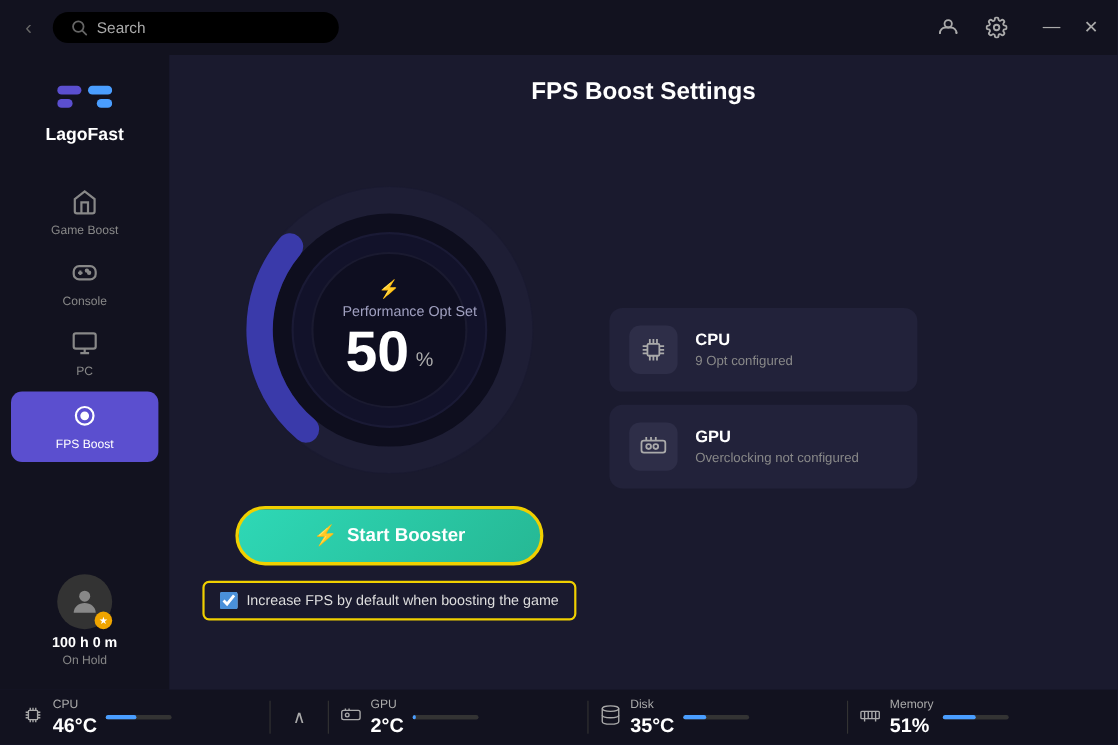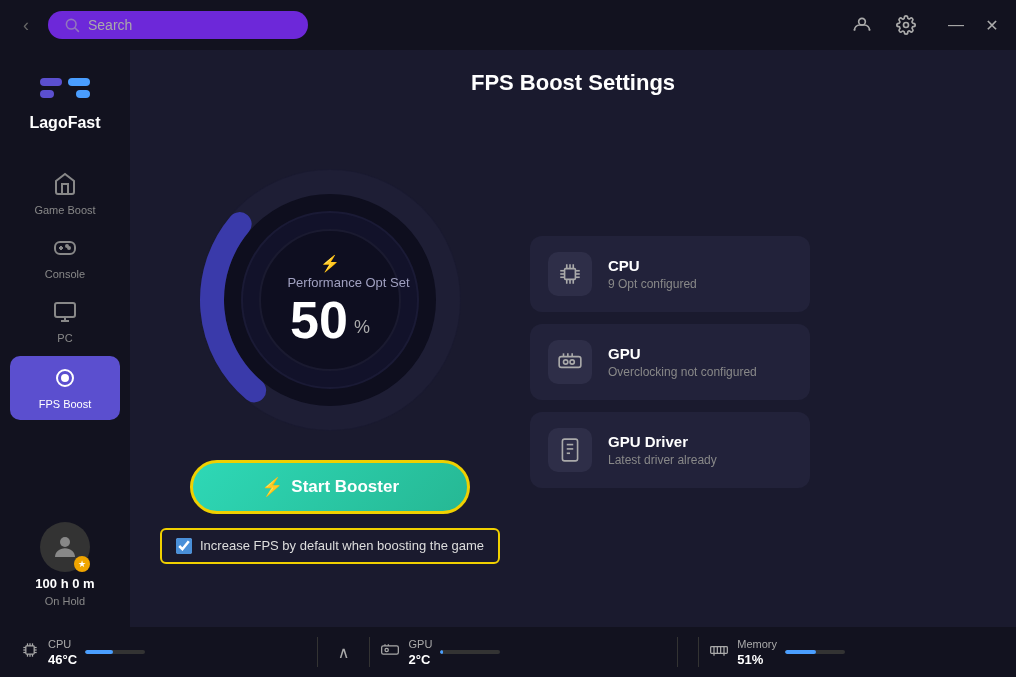--- a/index.html
+++ b/index.html
@@ -35,21 +35,21 @@
       width: 28px;
       height: 28px;
       display: flex;
       align-items: center;
       justify-content: center;
     }
     .search-box {
       display: flex;
       align-items: center;
       gap: 8px;
-      background: #6d28d9;
+      background: #000000;
       border-radius: 20px;
       padding: 6px 16px;
       width: 260px;
       color: #aaa;
       font-size: 14px;
     }
     .search-icon-svg {
       width: 16px;
       height: 16px;
       opacity: 0.6;
@@ -89,21 +89,21 @@
 
     
     .main-layout {
       display: flex;
       flex: 1;
       overflow: hidden;
     }
 
     
     .sidebar {
-      width: 130px;
+      width: 154px;
       background: #12121f;
       display: flex;
       flex-direction: column;
       align-items: center;
       padding-top: 10px;
       flex-shrink: 0;
     }
     .logo-area {
       display: flex;
       flex-direction: column;
@@ -376,21 +376,21 @@
       display: flex;
       flex-direction: column;
       gap: 2px;
     }
     .status-label {
       color: #aaa;
       font-size: 11px;
     }
     .status-value {
       color: #fff;
-      font-size: 13px;
+      font-size: 18px;
       font-weight: 600;
     }
     .status-bar-mini {
       width: 60px;
       height: 4px;
       background: #333;
       border-radius: 2px;
       overflow: hidden;
     }
     .status-bar-fill {
@@ -598,34 +598,20 @@
                 <line x1="10" y1="7" x2="10" y2="4"></line>
                 <line x1="14" y1="7" x2="14" y2="4"></line>
             </svg>
           </div>
           <div class="card-info">
             <span class="card-title">GPU</span>
             <span class="card-subtitle">Overclocking not configured</span>
           </div>
         </div>
 
-        <div class="info-card">
-          <div class="card-icon">
-            <svg width="26" height="26" viewBox="0 0 24 24" fill="none" stroke="#aaa" stroke-width="1.5">
-              <rect x="5" y="2" width="14" height="20" rx="2"></rect>
-              <line x1="9" y1="7" x2="15" y2="7"></line>
-              <line x1="9" y1="11" x2="15" y2="11"></line>
-              <line x1="9" y1="15" x2="12" y2="15"></line>
-            </svg>
-          </div>
-          <div class="card-info">
-            <span class="card-title">GPU Driver</span>
-            <span class="card-subtitle">Latest driver already</span>
-          </div>
-        </div>
       </div>
 
     </div>
   </div>
 </div>
 
 <div class="status-bar">
   <div class="status-item">
     <div class="status-icon">
       <svg width="20" height="20" viewBox="0 0 24 24" fill="none" stroke="#aaa" stroke-width="1.5">
@@ -670,20 +656,36 @@
       <span class="status-label">GPU</span>
       <span class="status-value">2°C</span>
     </div>
     <div class="status-bar-mini">
       <div class="status-bar-fill gpu"></div>
     </div>
   </div>
 
   <div class="status-divider"></div>
 
+  <div class="status-item">
+    <div class="status-icon">
+      <svg width="20" height="20" viewBox="0 0 24 24" fill="none" stroke="#aaa" stroke-width="1.5">
+        <ellipse cx="12" cy="5" rx="9" ry="3"></ellipse>
+        <path d="M21 12c0 1.7-4 3-9 3s-9-1.3-9-3"></path>
+        <path d="M3 5v14c0 1.7 4 3 9 3s9-1.3 9-3V5"></path>
+      </svg>
+    </div>
+    <div class="status-info">
+      <span class="status-label">Disk</span>
+      <span class="status-value">35°C</span>
+    </div>
+    <div class="status-bar-mini">
+      <div class="status-bar-fill disk"></div>
+    </div>
+  </div>
 
   <div class="status-divider"></div>
 
   <div class="status-item">
     <div class="status-icon">
       <svg width="20" height="20" viewBox="0 0 24 24" fill="none" stroke="#aaa" stroke-width="1.5">
         <rect x="2" y="8" width="20" height="8" rx="1"></rect>
         <line x1="6" y1="8" x2="6" y2="16"></line>
         <line x1="10" y1="8" x2="10" y2="16"></line>
         <line x1="14" y1="8" x2="14" y2="16"></line>

